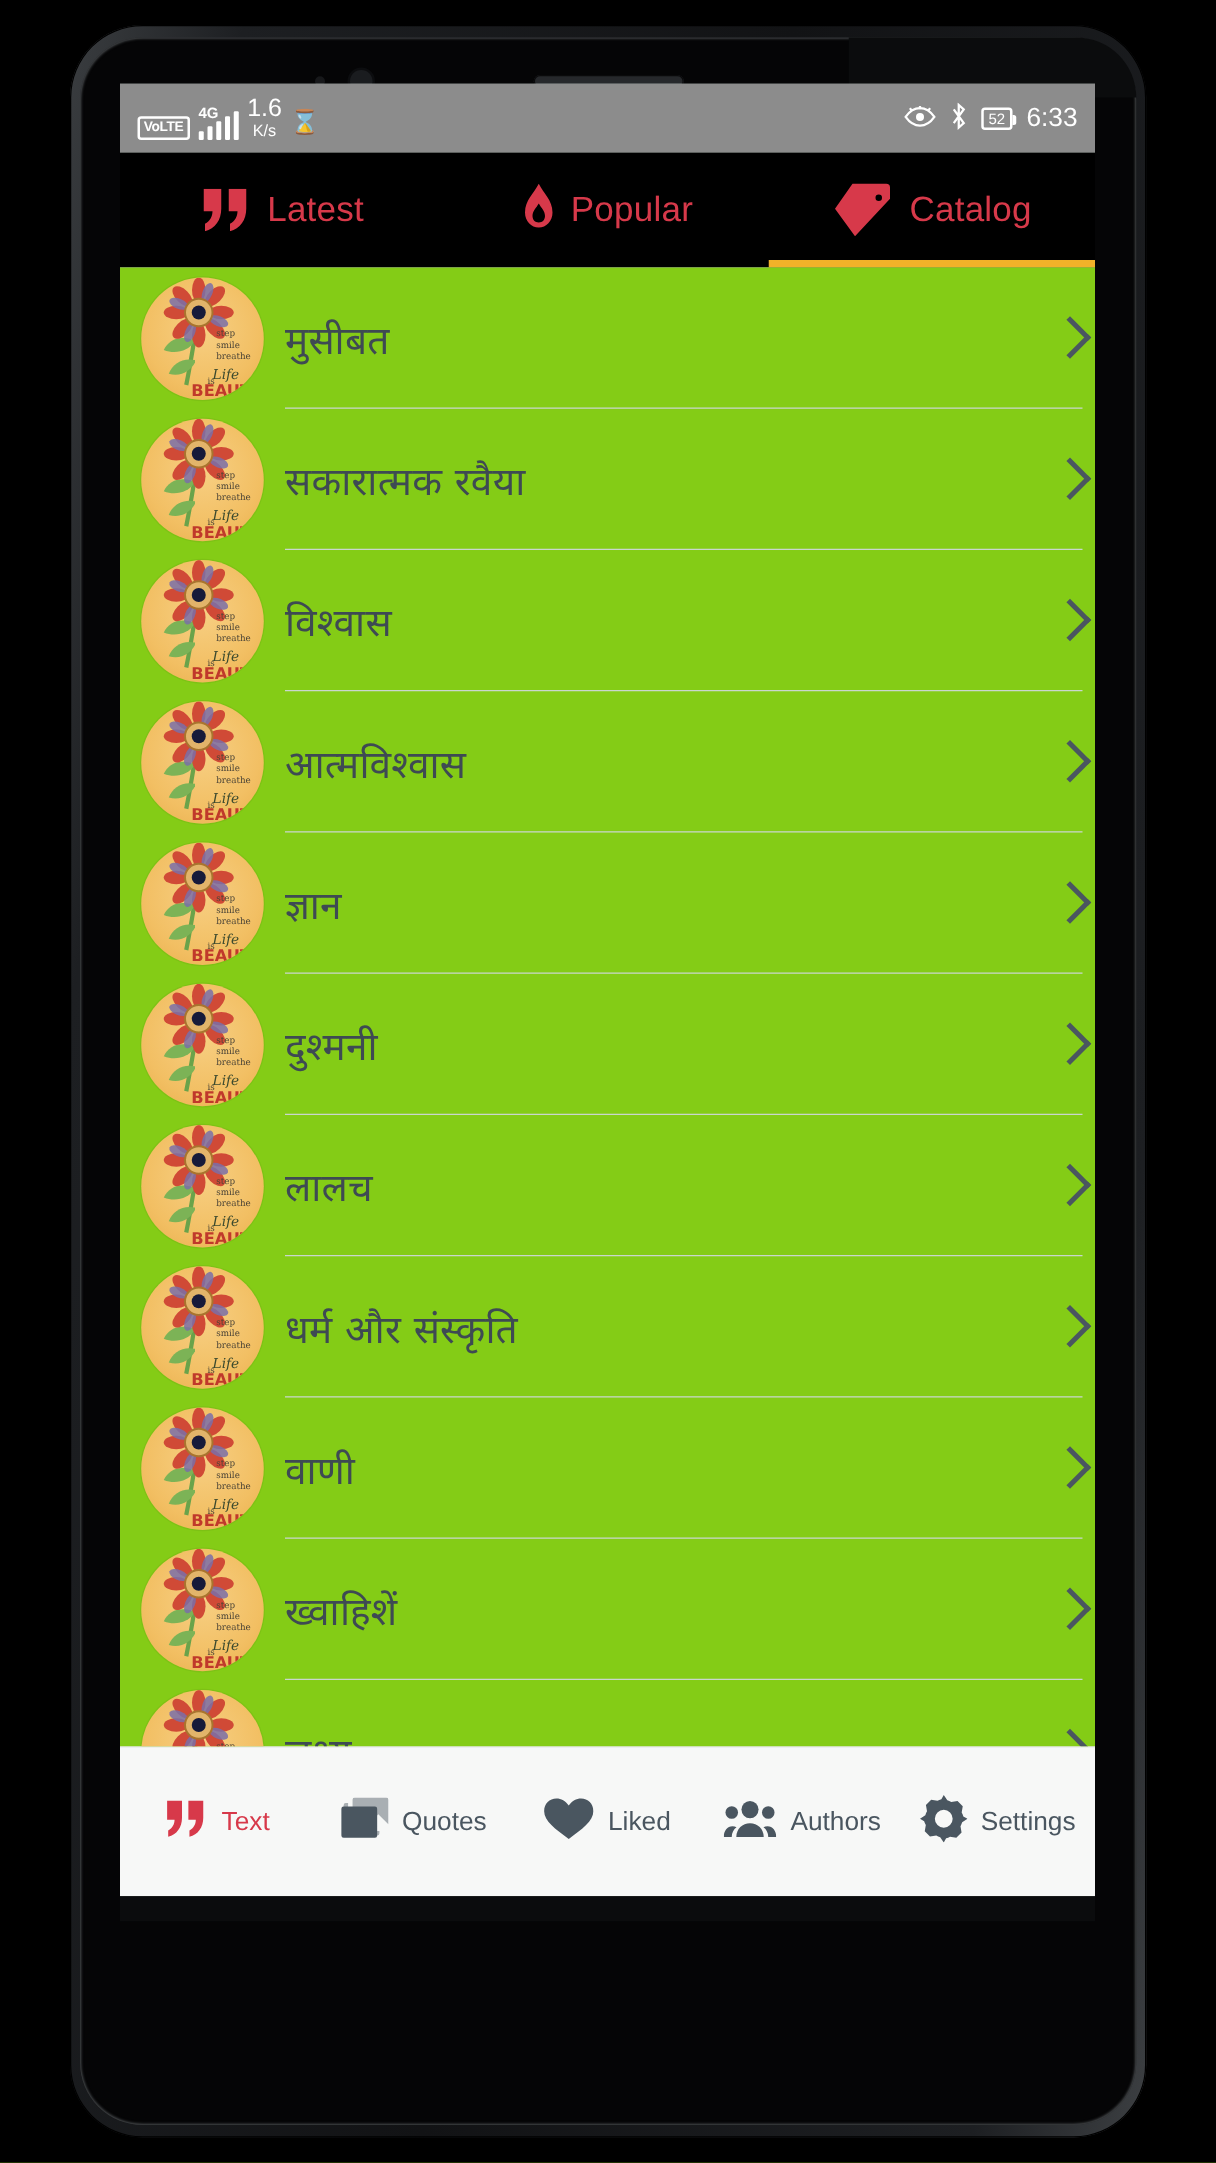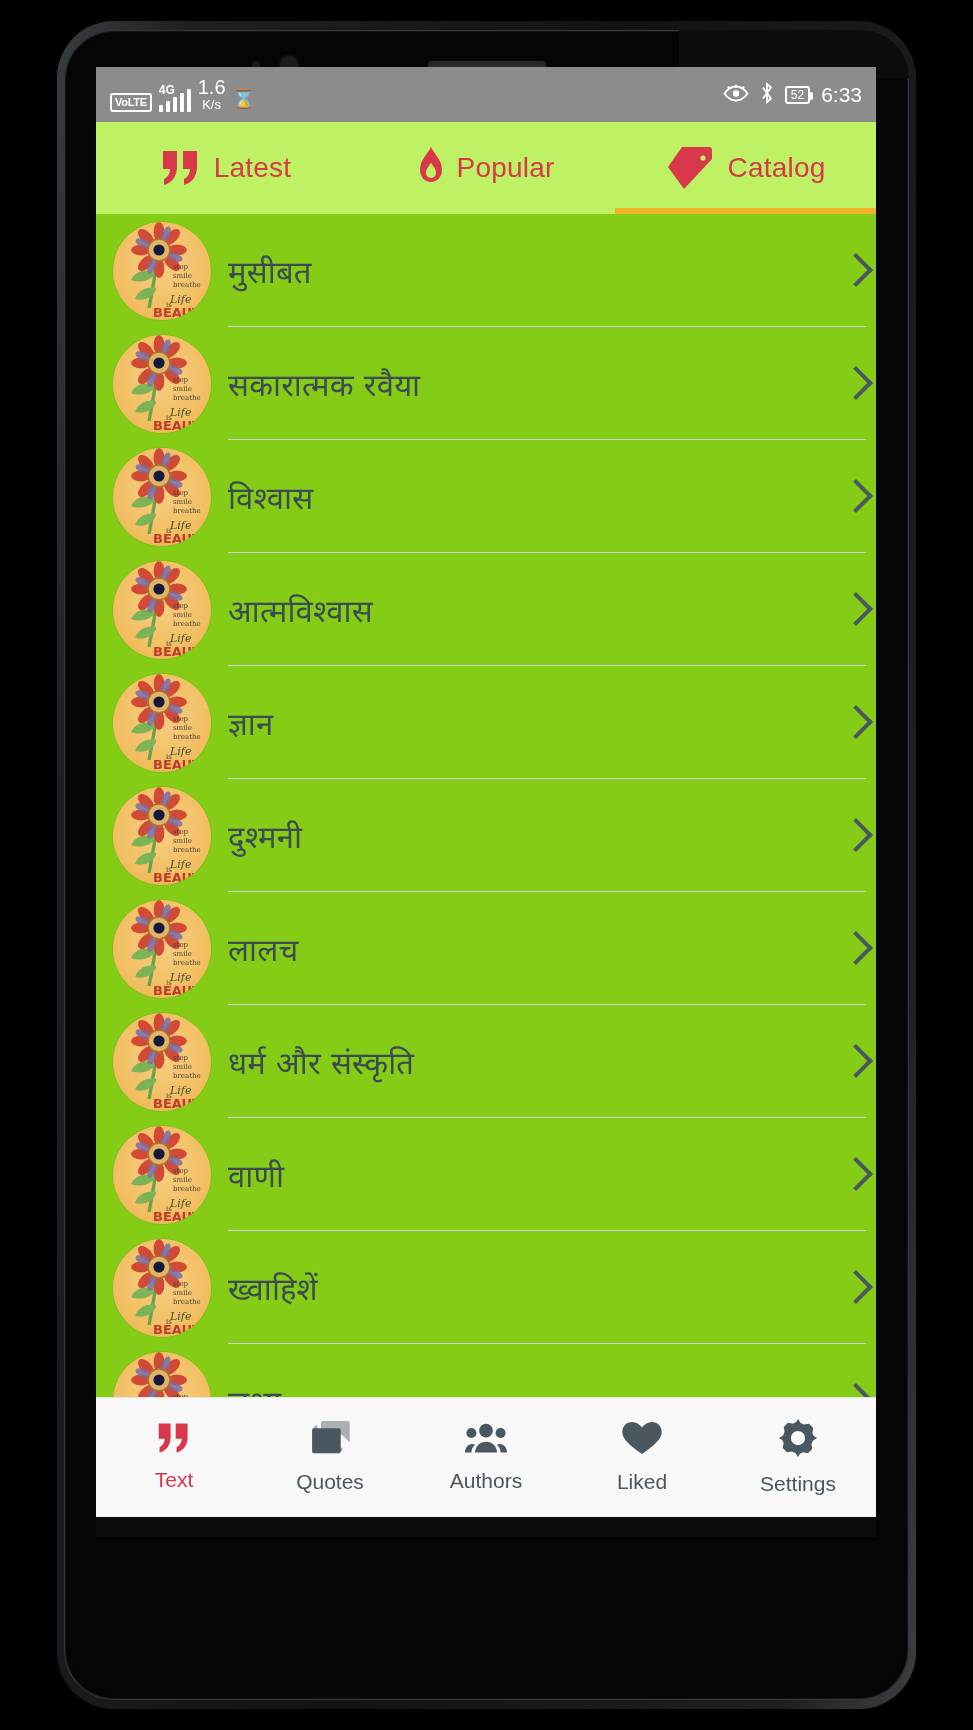--- a/index.html
+++ b/index.html
@@ -82,21 +82,21 @@
     padding:1px 4px; line-height:12px; position:relative;
   }
   #battery-box::after{
     content:""; position:absolute; right:-5px; top:4px;
     width:3px; height:8px; background:#fff; border-radius:0 2px 2px 0;
   }
   #clock{ font-size:21px; }
 
   
   #tab-bar{
-    height:92px; background:#bef264; display:flex; align-items:center;
+    height:92px; background:#000000; display:flex; align-items:center;
     position:relative;
   }
   .tab{
     flex:1; height:100%; display:flex; align-items:center; justify-content:center;
     gap:13px; color:#d7394a; position:relative;
   }
   .tab-label{ font-size:28px; letter-spacing:.2px; }
   #catalog-indicator{
     position:absolute; bottom:0; height:6px; background:#f2b229;
     left:66.6%; width:33.4%;
@@ -140,21 +140,21 @@
     border-right:4px solid #4a5660; border-top:4px solid #4a5660;
     transform:rotate(45deg);
   }
 
   
   #bottom-nav{
     height:120px; background:#f7f8f7; display:flex; align-items:center;
     border-top:1px solid #e2e5e3;
   }
   .nav-item{
-    flex:1; height:100%; display:flex; flex-direction:column;
+    flex:1; height:100%; display:flex; flex-direction:row;
     align-items:center; justify-content:center; gap:11px;
     color:#4a5660;
   }
   .nav-item.active{ color:#d7394a; }
   .nav-label{ font-size:21px; }
 
   
   #chin{
     position:absolute; left:40px; top:1497px; width:780px; height:20px;
     background:#0b0c0d;
@@ -728,43 +728,43 @@
             <path d="M12 0h30a2 2 0 0 1 2 2v22l-9-9-10 10-5-5-8 8V2a2 2 0 0 1 2-2Z" opacity=".45"></path>
             <path d="M6 5h2v25h28v2a2 2 0 0 1-2 2H6a2 2 0 0 1-2-2V7a2 2 0 0 1 2-2Z" opacity=".45"></path>
             <path d="M4 8h28a2 2 0 0 1 2 2v24a2 2 0 0 1-2 2H4a2 2 0 0 1-2-2V10a2 2 0 0 1 2-2Zm3 22 7-8 5 5 5-6 7 9H7Zm19-15a3 3 0 1 1 0 6 3 3 0 0 1 0-6Z"></path>
           </svg>
         </span>
         <span class="nav-label">Quotes</span>
       </div>
 
       <div class="nav-item">
         <span>
+          <svg width="40" height="34" viewBox="0 0 44 38" fill="currentColor">
+            <path d="M22 37C10 28 0 21 0 12.2 0 5.6 4.8 1 11 1c4.2 0 8.2 2.3 11 6.2C24.8 3.3 28.8 1 33 1c6.2 0 11 4.6 11 11.2C44 21 34 28 22 37Z"></path>
+          </svg>
+        </span>
+        <span class="nav-label">Liked</span>
+      </div>
+
+      <div class="nav-item">
+        <span>
           <svg width="42" height="32" viewBox="0 0 46 34" fill="currentColor">
             <circle cx="23" cy="9" r="7.5"></circle>
             <path d="M11 33c0-7 5.4-12 12-12s12 5 12 12H11Z"></path>
             <circle cx="7" cy="11.5" r="5.5"></circle>
             <path d="M0 33c0-5.5 3.2-9.5 7.6-9.5 1.4 0 2.6.4 3.6 1C8.6 26.4 7 29.5 7 33H0Z"></path>
             <circle cx="39" cy="11.5" r="5.5"></circle>
             <path d="M46 33c0-5.5-3.2-9.5-7.6-9.5-1.4 0-2.6.4-3.6 1 2.6 1.9 4.2 5 4.2 8.5h7Z"></path>
           </svg>
         </span>
         <span class="nav-label">Authors</span>
       </div>
 
       <div class="nav-item">
         <span>
-          <svg width="40" height="34" viewBox="0 0 44 38" fill="currentColor">
-            <path d="M22 37C10 28 0 21 0 12.2 0 5.6 4.8 1 11 1c4.2 0 8.2 2.3 11 6.2C24.8 3.3 28.8 1 33 1c6.2 0 11 4.6 11 11.2C44 21 34 28 22 37Z"></path>
-          </svg>
-        </span>
-        <span class="nav-label">Liked</span>
-      </div>
-
-      <div class="nav-item">
-        <span>
           <svg width="38" height="38" viewBox="0 0 40 40" fill="currentColor">
             <path d="M20 0l3 4.5a16 16 0 0 1 3.3 1.4L31.6 5l4.4 4.4-.9 5.3c.6 1 1 2.1 1.4 3.3L40 20l-4.5 3c-.4 1.2-.8 2.3-1.4 3.3l.9 5.3-4.4 4.4-5.3-.9c-1 .6-2.1 1-3.3 1.4L20 40l-3-4.5a16 16 0 0 1-3.3-1.4L8.4 35 4 30.6l.9-5.3A16 16 0 0 1 3.5 22L0 20l4.5-3c.4-1.2.8-2.3 1.4-3.3L5 8.4 9.4 4l5.3.9c1-.6 2.1-1 3.3-1.4L20 0Zm0 12.5a7.5 7.5 0 1 0 0 15 7.5 7.5 0 0 0 0-15Z"></path>
           </svg>
         </span>
         <span class="nav-label">Settings</span>
       </div>
 
     </div>
   </div>
 

